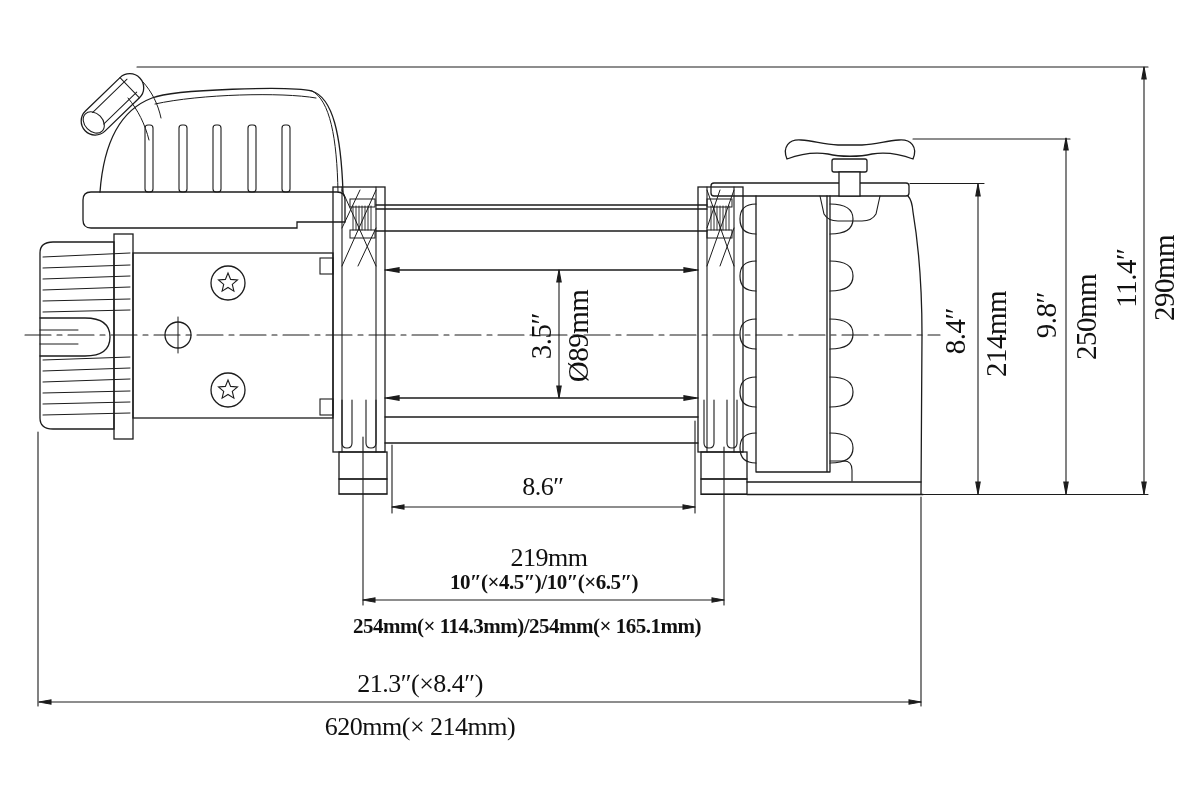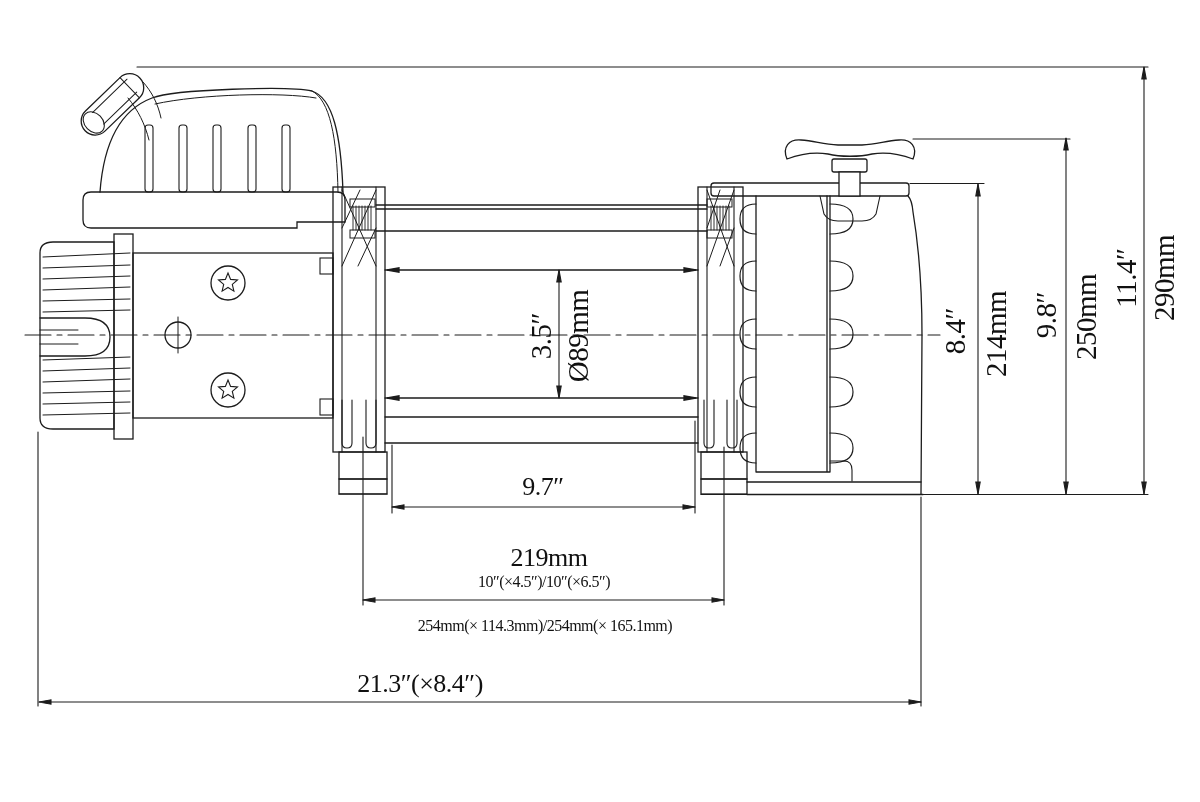--- a/index.html
+++ b/index.html
@@ -2,21 +2,21 @@
 <html><head>
 <meta charset="utf-8">
 <style>
   html,body{margin:0;padding:0;background:#fff;}
   .stage{position:relative;width:1200px;height:802px;background:#ffffff;overflow:hidden;
          font-family:"Liberation Serif","DejaVu Serif",serif;}
   .stage svg{position:absolute;left:0;top:0;}
   .dim-label{position:absolute;white-space:nowrap;color:#111;font-size:26px;
              transform:translate(-50%,-50%);letter-spacing:-0.5px;line-height:1;}
   .dim-label.vert{font-size:29px;transform:translate(-50%,-50%) rotate(-90deg);}
-  .dim-label.small{font-size:16px;}
+  .dim-label.small{font-size:21px;font-weight:bold;}
 </style>
 </head>
 <body>
 
 <div class="stage">
 
 <svg width="1200" height="802" viewBox="0 0 1200 802">
   <g stroke="#1c1c1c" stroke-width="1.3" fill="none" stroke-linecap="round">
 
     <g stroke-width="1.1" stroke-dasharray="26 6 5 6">
@@ -203,21 +203,22 @@
 
 <div class="dim-label vert" style="left:955px;top:331px">8.4″</div>
 <div class="dim-label vert" style="left:996px;top:334px">214mm</div>
 
 <div class="dim-label vert" style="left:1046px;top:315px">9.8″</div>
 <div class="dim-label vert" style="left:1086px;top:317px">250mm</div>
 
 <div class="dim-label vert" style="left:1126px;top:278px">11.4″</div>
 <div class="dim-label vert" style="left:1164px;top:278px">290mm</div>
 
-<div class="dim-label" style="left:543px;top:487px">9.7″</div>
+<div class="dim-label" style="left:543px;top:487px">8.6″</div>
 <div class="dim-label" style="left:549px;top:558px">219mm</div>
 
 <div class="dim-label small" style="left:544px;top:582px">10″(×4.5″)/10″(×6.5″)</div>
-<div class="dim-label small" style="left:545px;top:626px">254mm(× 114.3mm)/254mm(× 165.1mm)</div>
+<div class="dim-label small" style="left:527px;top:626px">254mm(× 114.3mm)/254mm(× 165.1mm)</div>
 
 <div class="dim-label" style="left:420px;top:684px">21.3″(×8.4″)</div>
+<div class="dim-label" style="left:420px;top:727px">620mm(× 214mm)</div>
 
 </div>
 
 </body></html>

